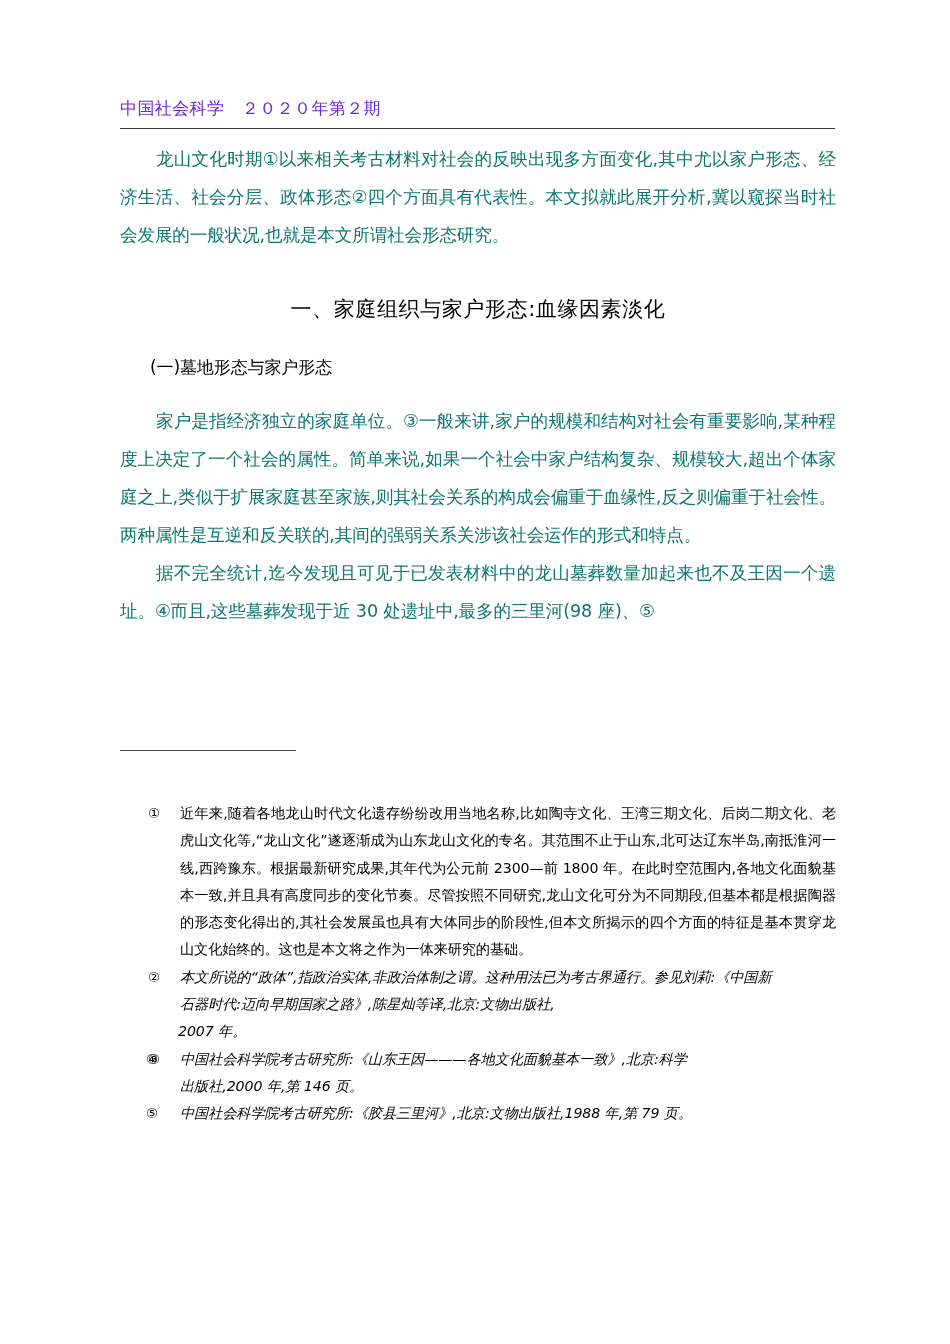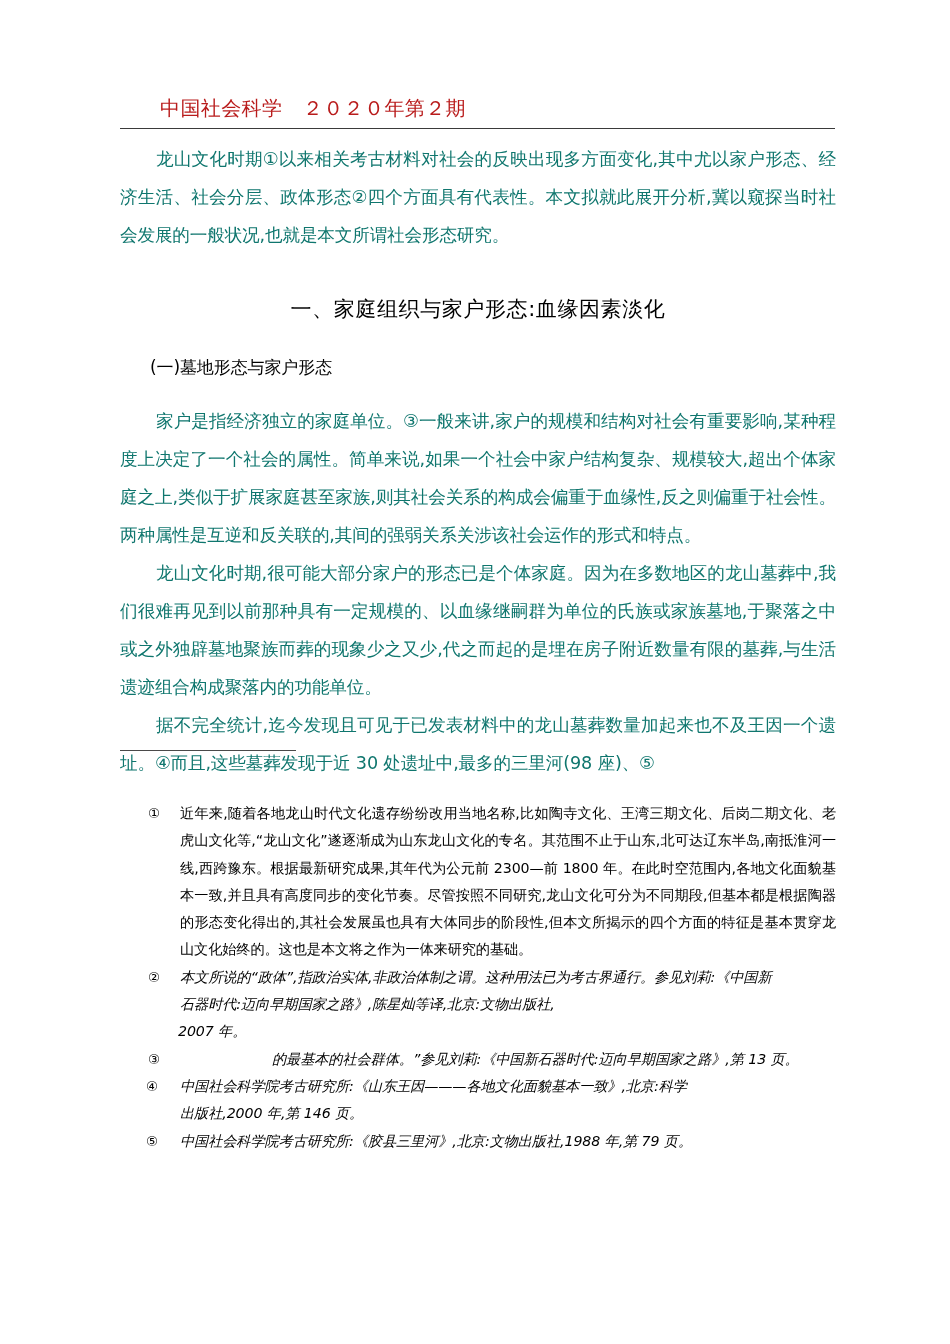--- a/index.html
+++ b/index.html
@@ -20,26 +20,25 @@
   }
 
   
   #header-block {
     position: absolute;
     left: 120px;
     top: 98px;
     width: 715px;
   }
   #running-head {
-    font-size: 20px;
+    font-size: 17px;
     line-height: 20px;
     letter-spacing: 0.4px;
-    color: #b91c1c;
+    color: #6d28d9;
     white-space: pre;
-    margin-left: 40px;
   }
   #header-rule {
     position: absolute;
     left: 120px;
     top: 128px;
     width: 715px;
     height: 1px;
     background: #ululated;
     background: #3a3a3a;
   }
@@ -145,21 +144,20 @@
     <h2 class="section-title">一、家庭组织与家户形态:血缘因素淡化</h2>
 
     <div class="gap-after-section"></div>
 
     <h3 class="sub-title">(一)墓地形态与家户形态</h3>
 
     <div class="gap-after-sub"></div>
 
     <p class="para">家户是指经济独立的家庭单位。③一般来讲,家户的规模和结构对社会有重要影响,某种程度上决定了一个社会的属性。简单来说,如果一个社会中家户结构复杂、规模较大,超出个体家庭之上,类似于扩展家庭甚至家族,则其社会关系的构成会偏重于血缘性,反之则偏重于社会性。两种属性是互逆和反关联的,其间的强弱关系关涉该社会运作的形式和特点。</p>
 
-    <p class="para">龙山文化时期,很可能大部分家户的形态已是个体家庭。因为在多数地区的龙山墓葬中,我们很难再见到以前那种具有一定规模的、以血缘继嗣群为单位的氏族或家族墓地,于聚落之中或之外独辟墓地聚族而葬的现象少之又少,代之而起的是埋在房子附近数量有限的墓葬,与生活遗迹组合构成聚落内的功能单位。</p>
 
     <p class="para">据不完全统计,迄今发现且可见于已发表材料中的龙山墓葬数量加起来也不及王因一个遗址。④而且,这些墓葬发现于近 30 处遗址中,最多的三里河(98 座)、⑤</p>
 
   </div>
 
   <div id="footnote-rule"></div>
 
   <div id="footnotes">
 
     <div class="fn">
@@ -172,21 +170,20 @@
       <div class="fn-body no-justify">
         <span class="fn-line">本文所说的“政体”,指政治实体,非政治体制之谓。这种用法已为考古界通行。参见刘莉:《中国新</span>
         <span class="fn-line">石器时代:迈向早期国家之路》,陈星灿等译,北京:文物出版社,</span>
         <span class="fn-line flush">2007 年。</span>
       </div>
     </div>
 
     <div class="fn">
       <span class="fn-marker">③</span>
       <div class="fn-body no-justify">
-        <span class="fn-line deep-indent">的最基本的社会群体。”参见刘莉:《中国新石器时代:迈向早期国家之路》,第 13 页。</span>
       </div>
     </div>
 
     <div class="fn">
       <span class="fn-marker fn-marker-wide">④</span>
       <div class="fn-body no-justify">
         <span class="fn-line">中国社会科学院考古研究所:《山东王因———各地文化面貌基本一致》,北京:科学</span>
         <span class="fn-line">出版社,2000 年,第 146 页。</span>
       </div>
     </div>

